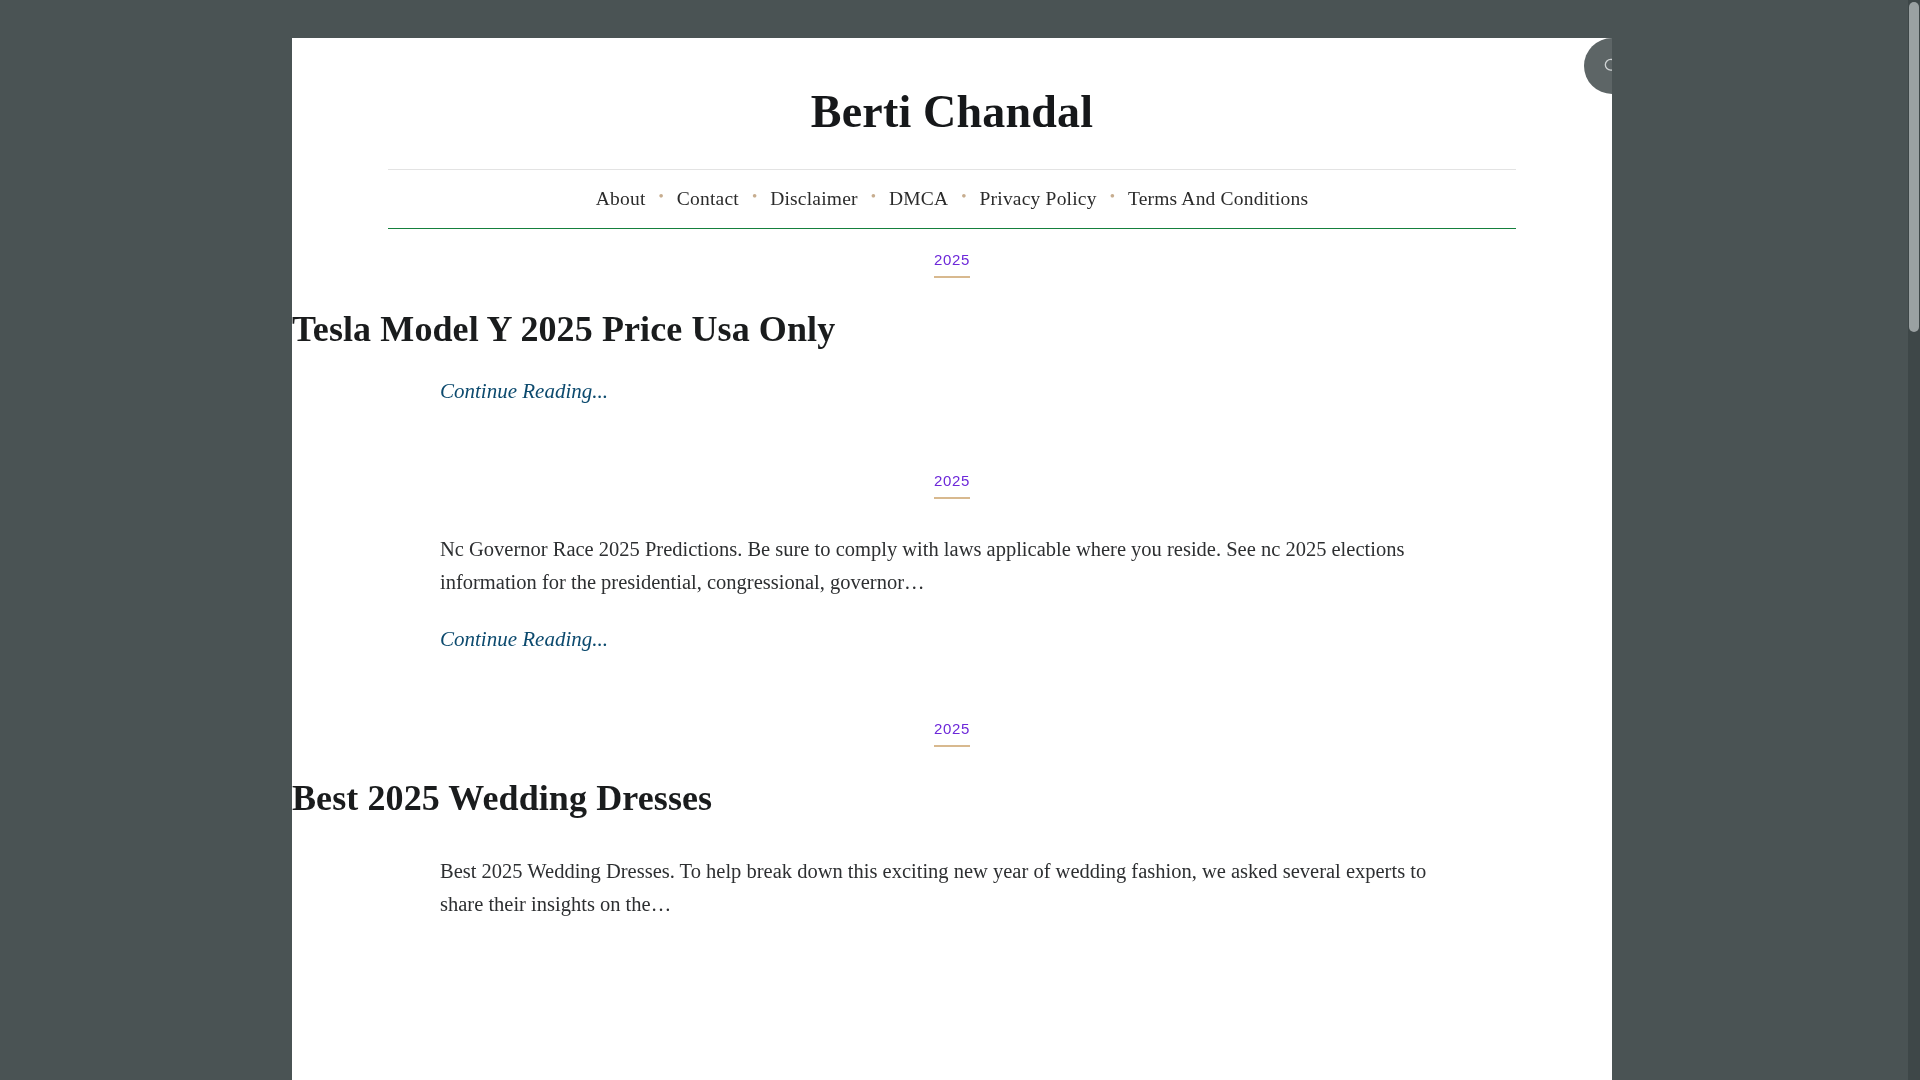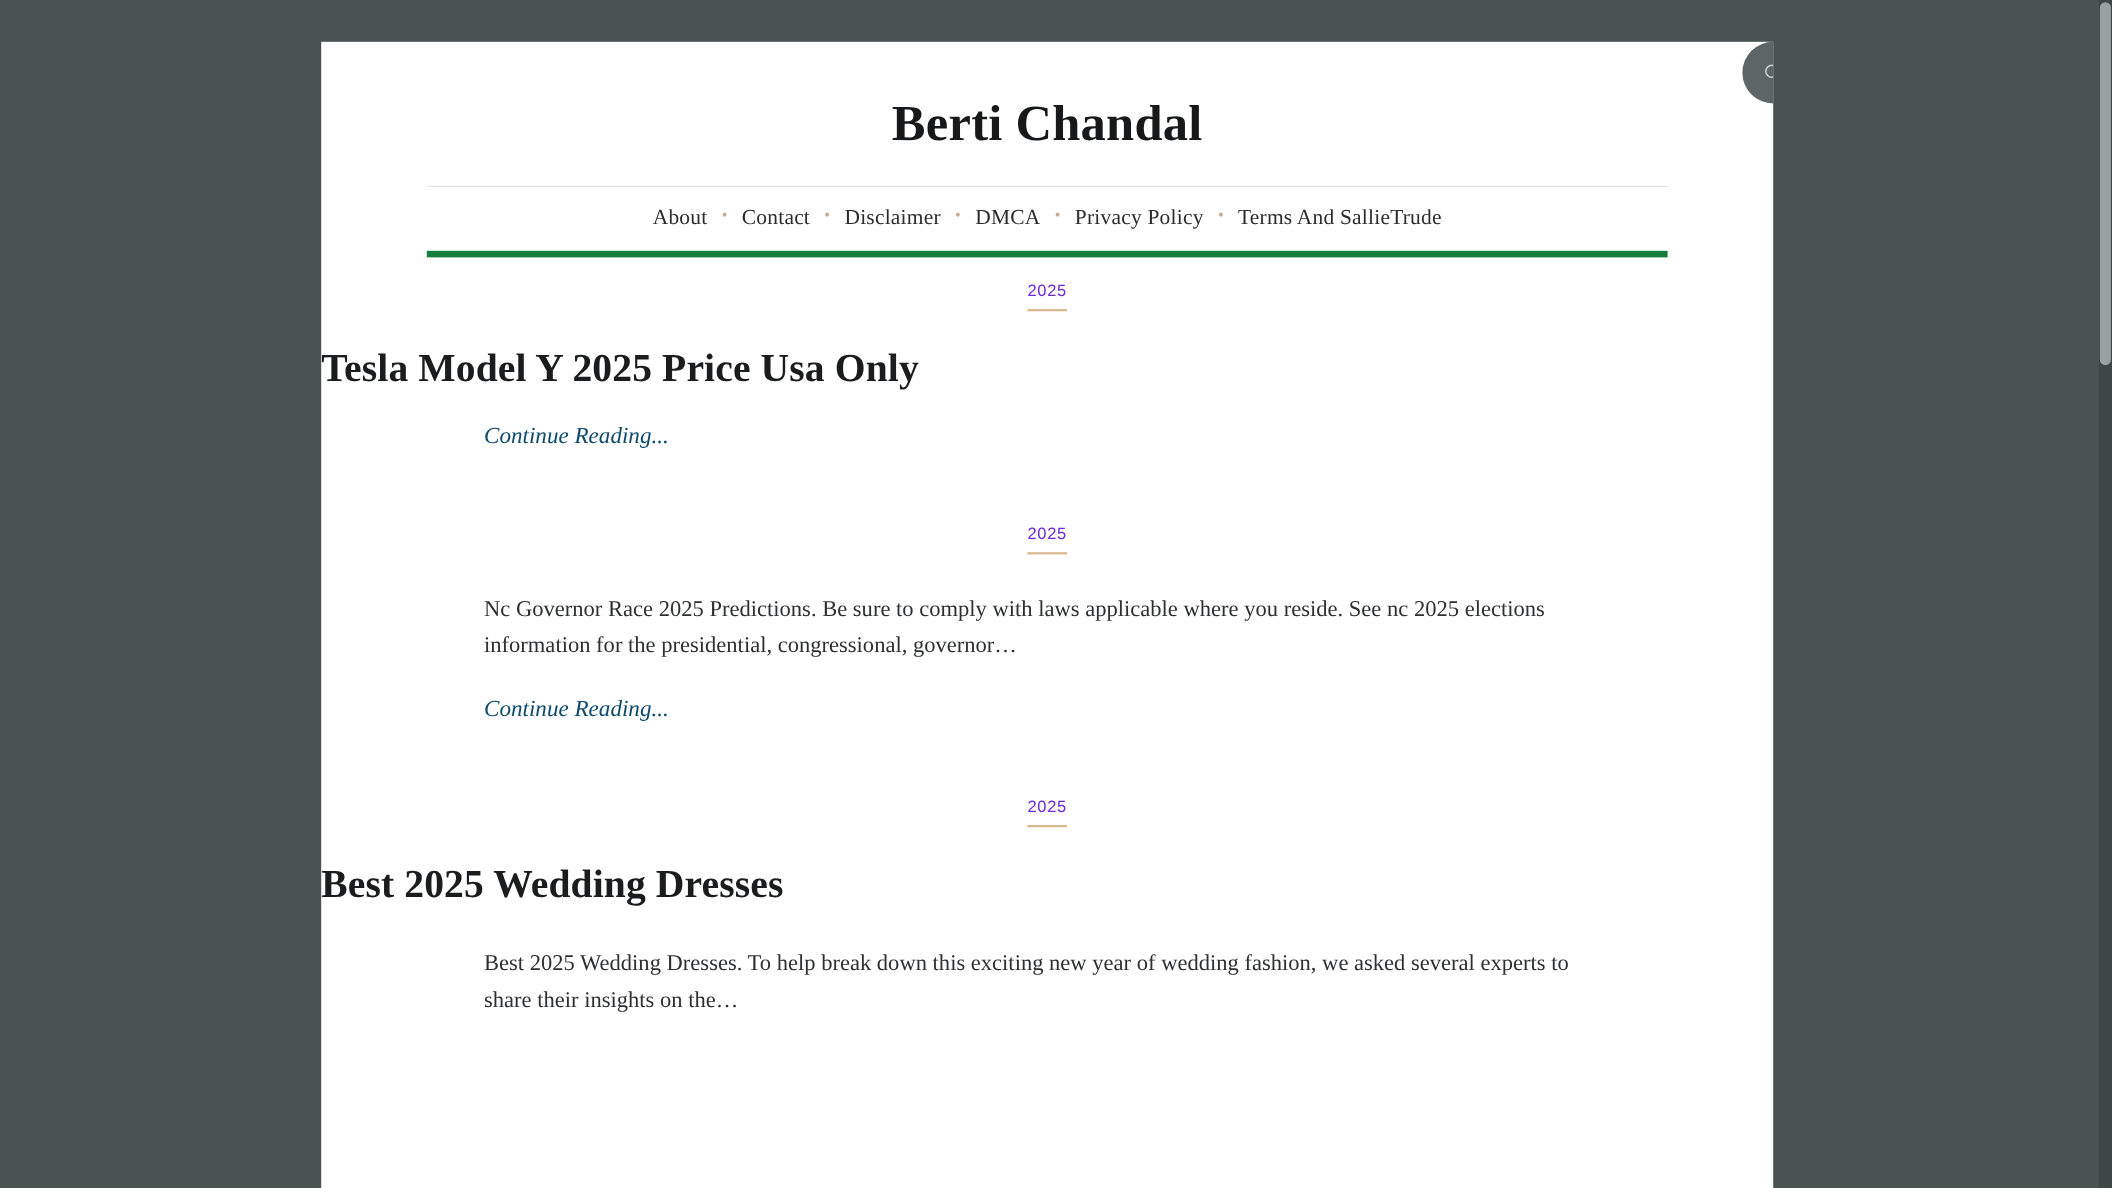--- a/index.html
+++ b/index.html
@@ -49,21 +49,21 @@
     margin-top: 14px;
     font-family: "Liberation Sans", sans-serif;
     font-size: 15.5px;
     color: #7d7d7d;
     letter-spacing: 0.3px;
   }
 
   .nav-wrap {
     margin: 30px 96px 0 96px;
     border-top: 1px solid #e3e3e3;
-    border-bottom: 6px solid #15803d;
+    border-bottom: 1px solid #15803d;
   }
 
   .nav {
     display: flex;
     justify-content: center;
     align-items: center;
     padding: 18px 0;
     flex-wrap: wrap;
   }
 
@@ -217,21 +217,21 @@
         <a class="nav-item">About</a>
         <span class="nav-sep">•</span>
         <a class="nav-item">Contact</a>
         <span class="nav-sep">•</span>
         <a class="nav-item">Disclaimer</a>
         <span class="nav-sep">•</span>
         <a class="nav-item">DMCA</a>
         <span class="nav-sep">•</span>
         <a class="nav-item">Privacy Policy</a>
         <span class="nav-sep">•</span>
-        <a class="nav-item">Terms And SallieTrude</a>
+        <a class="nav-item">Terms And Conditions</a>
       </nav>
     </div>
 
     <main class="content">
 
       <article class="post">
         <div class="post-date">2025</div>
         <h2 class="post-title">Tesla Model Y 2025 Price Usa Only</h2>
         <a class="post-more">Continue Reading...</a>
       </article>

